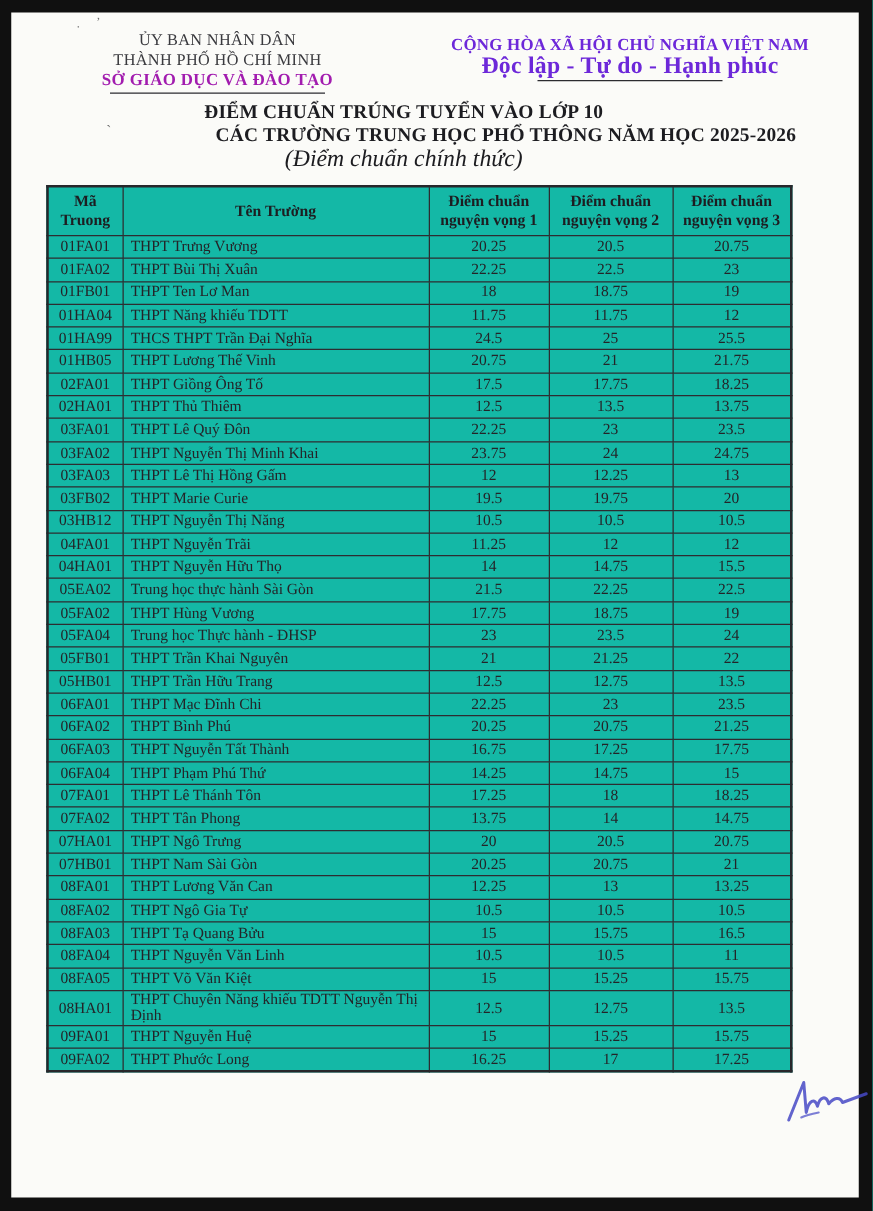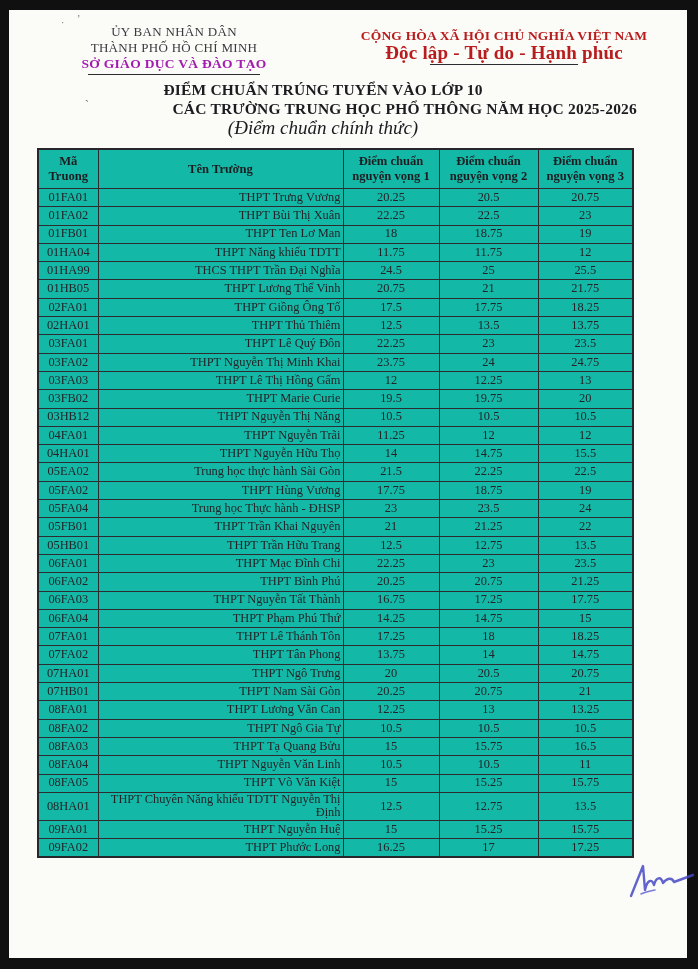--- a/index.html
+++ b/index.html
@@ -11,36 +11,36 @@
   .page{
     position:absolute;left:9px;top:10px;width:678px;height:948px;
     background:#fbfbf8;color:#1e1e22;
   }
   .abs{position:absolute;}
   .center{text-align:center;}
   
   .org-left{left:15px;top:14px;width:300px;font-size:13px;line-height:16px;color:#3a3a3e;letter-spacing:.3px;}
   .org-left .bold-line{font-weight:bold;color:#a21caf;font-size:13.5px;}
   .org-left .rule{border:none;border-top:1.6px solid #2c2c30;width:172px;margin:2px auto 0 auto;}
-  .org-right{left:335px;top:17px;width:320px;font-size:13.5px;line-height:17px;font-weight:bold;color:#b91c1c;letter-spacing:.2px;}
+  .org-right{left:335px;top:17px;width:320px;font-size:13.5px;line-height:17px;font-weight:bold;color:#6d28d9;letter-spacing:.2px;}
   .org-right .motto{font-size:19px;}
   .org-right .rule{border:none;border-top:1.6px solid #2c2c30;width:148px;margin:3px auto 0 auto;}
   
   .doc-title{left:0;top:71px;width:628px;color:#1c1c20;}
   .doc-title .t1{font-weight:bold;font-size:15.5px;line-height:18px;letter-spacing:.2px;}
   .doc-title .t2{font-weight:bold;font-size:15.5px;line-height:19px;letter-spacing:.2px;text-align:right;}
   .doc-title .t3{font-style:italic;font-size:19px;line-height:19px;}
   
   .tbl-wrap{left:28px;top:138px;}
   table{border-collapse:collapse;table-layout:fixed;width:595px;background:#14b8a6;}
   th,td{border:1.4px solid #2d2d31;overflow:hidden;}
   table{border:2px solid #27272b;}
   th{font-weight:bold;font-size:12.6px;line-height:15px;padding:4px 1px;color:#1d1d21;}
   td{height:17.3px;text-align:center;font-size:12.4px;line-height:13.5px;padding:0 2px;color:#242428;}
-  td.name-cell{text-align:right;padding-left:6px;}
+  td.name-cell{text-align:left;padding-left:6px;}
   
   .speck{color:#6f6f6f;font-size:10px;line-height:10px;}
   .sig{left:612px;top:848px;}
 </style>
 </head>
 <body>
 
 <div class="page">
 
   <div class="abs speck" style="left:52px;top:8px;">·</div>

